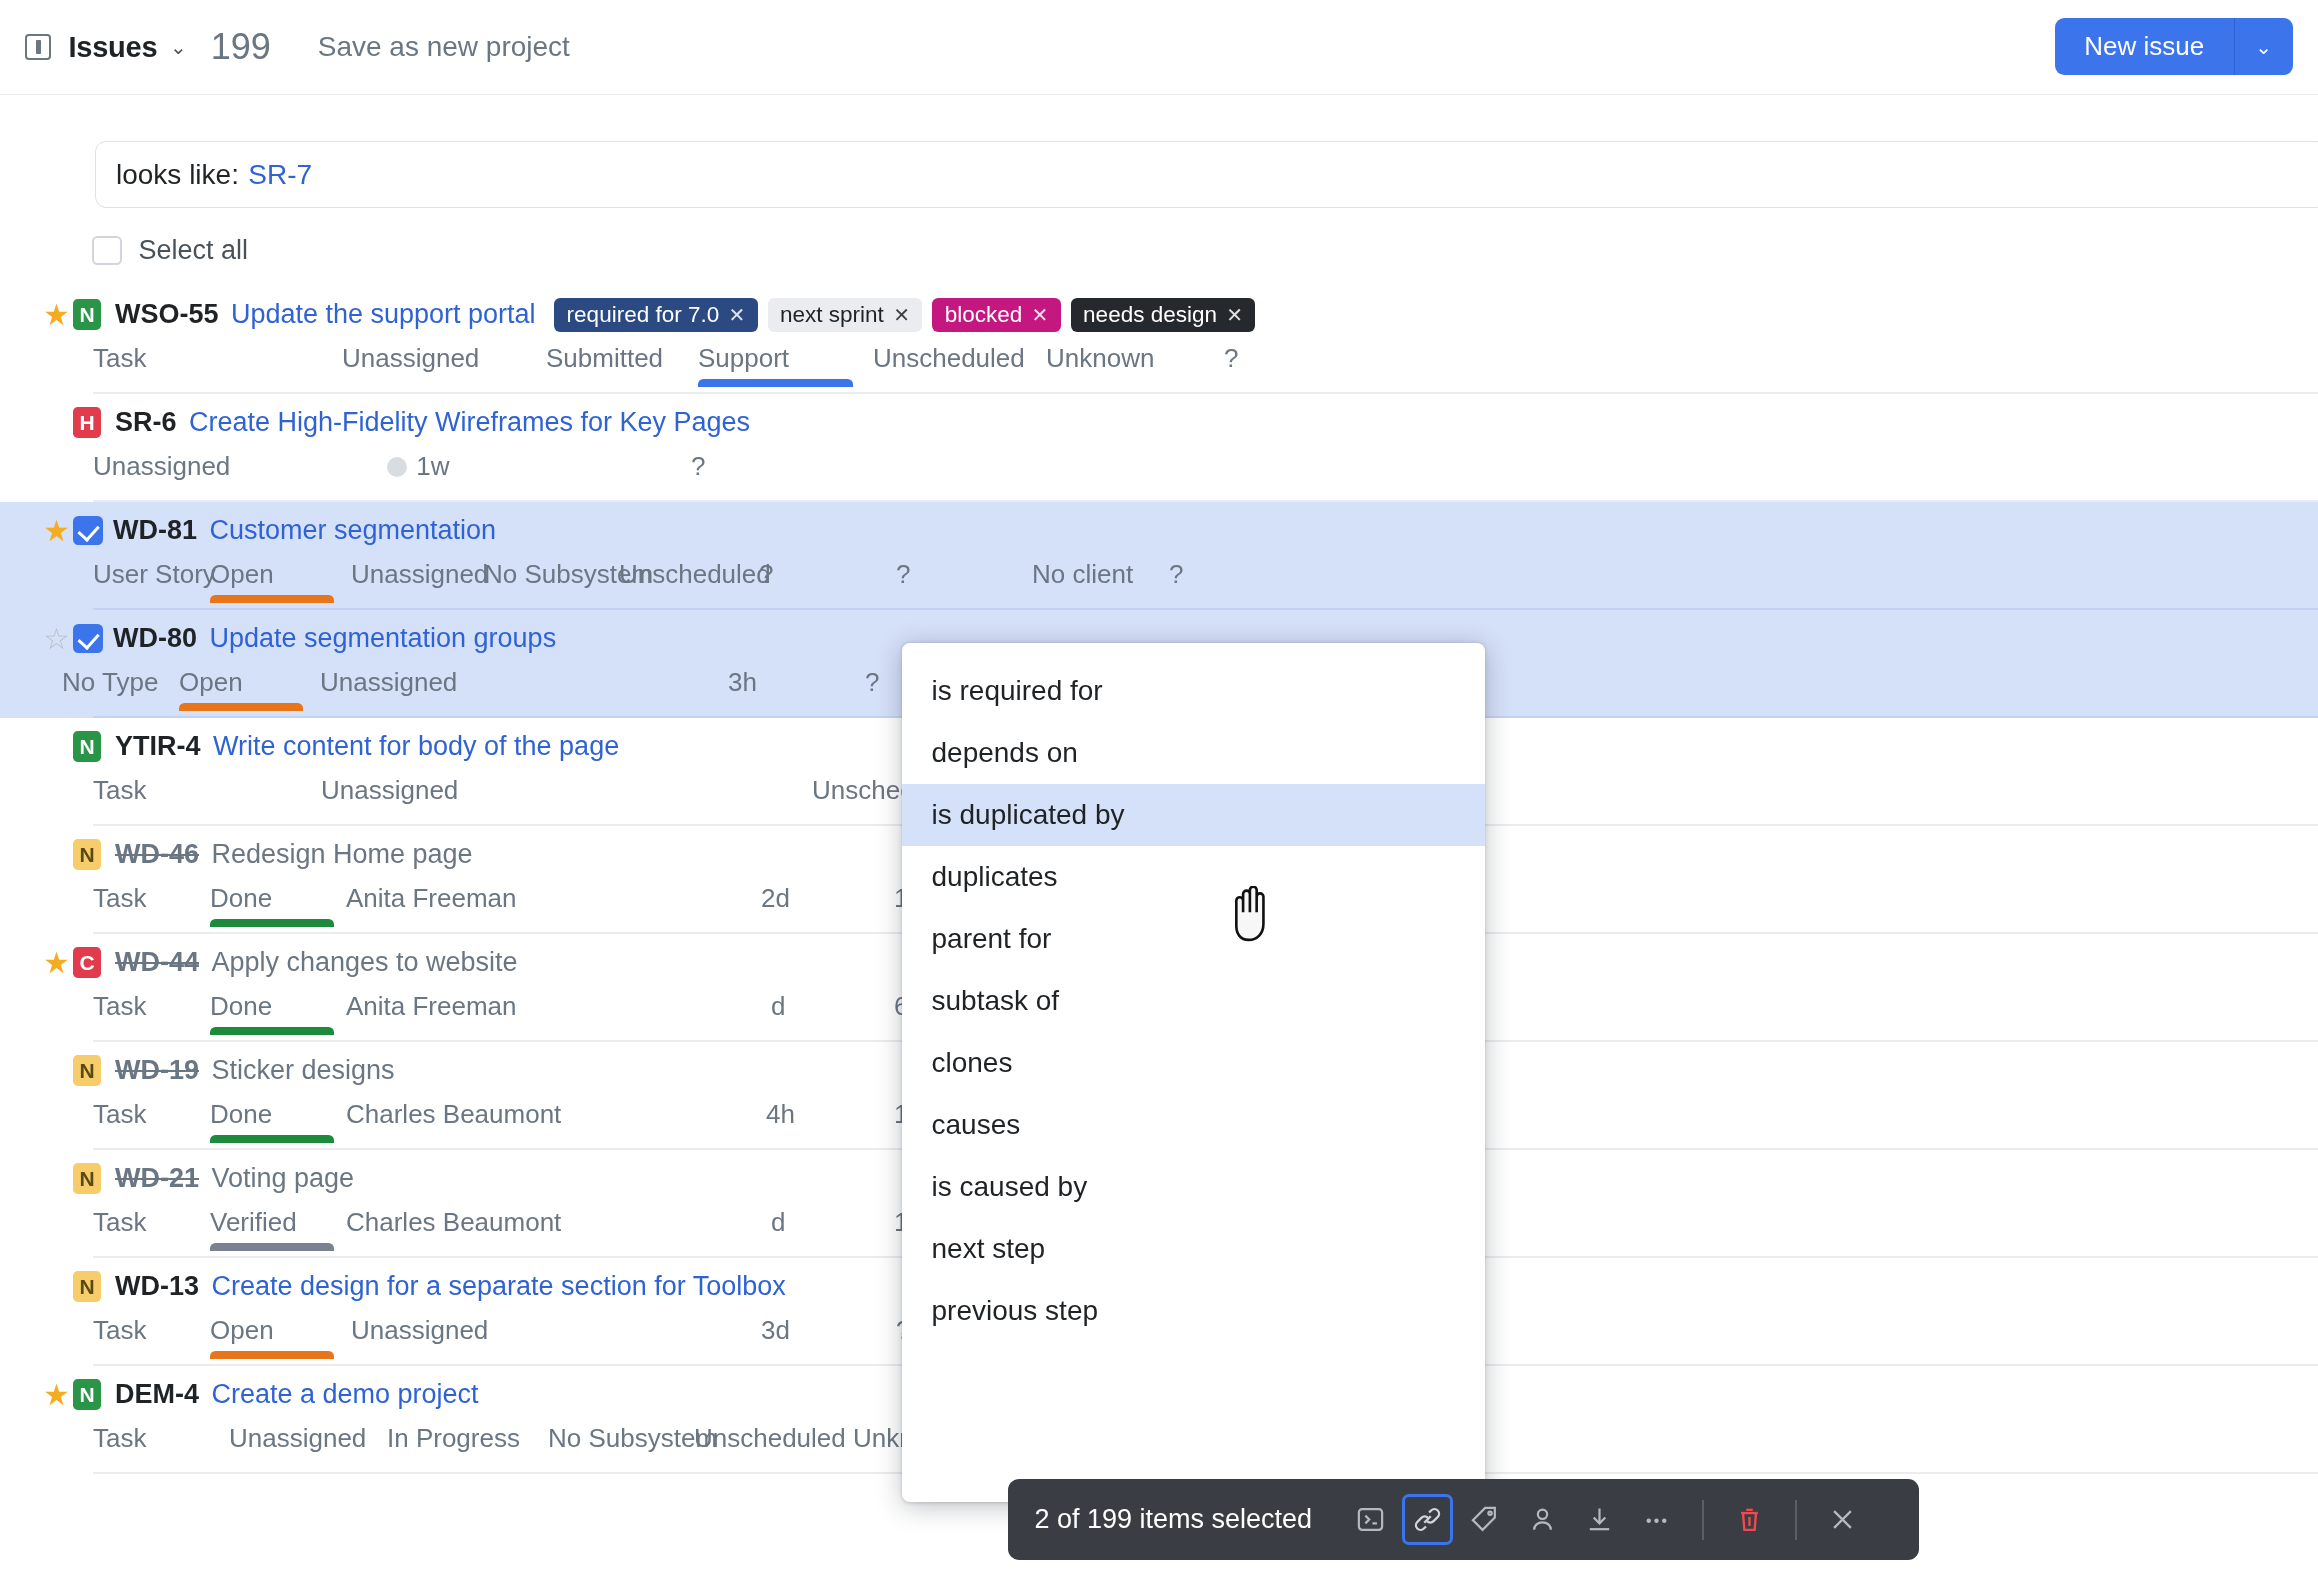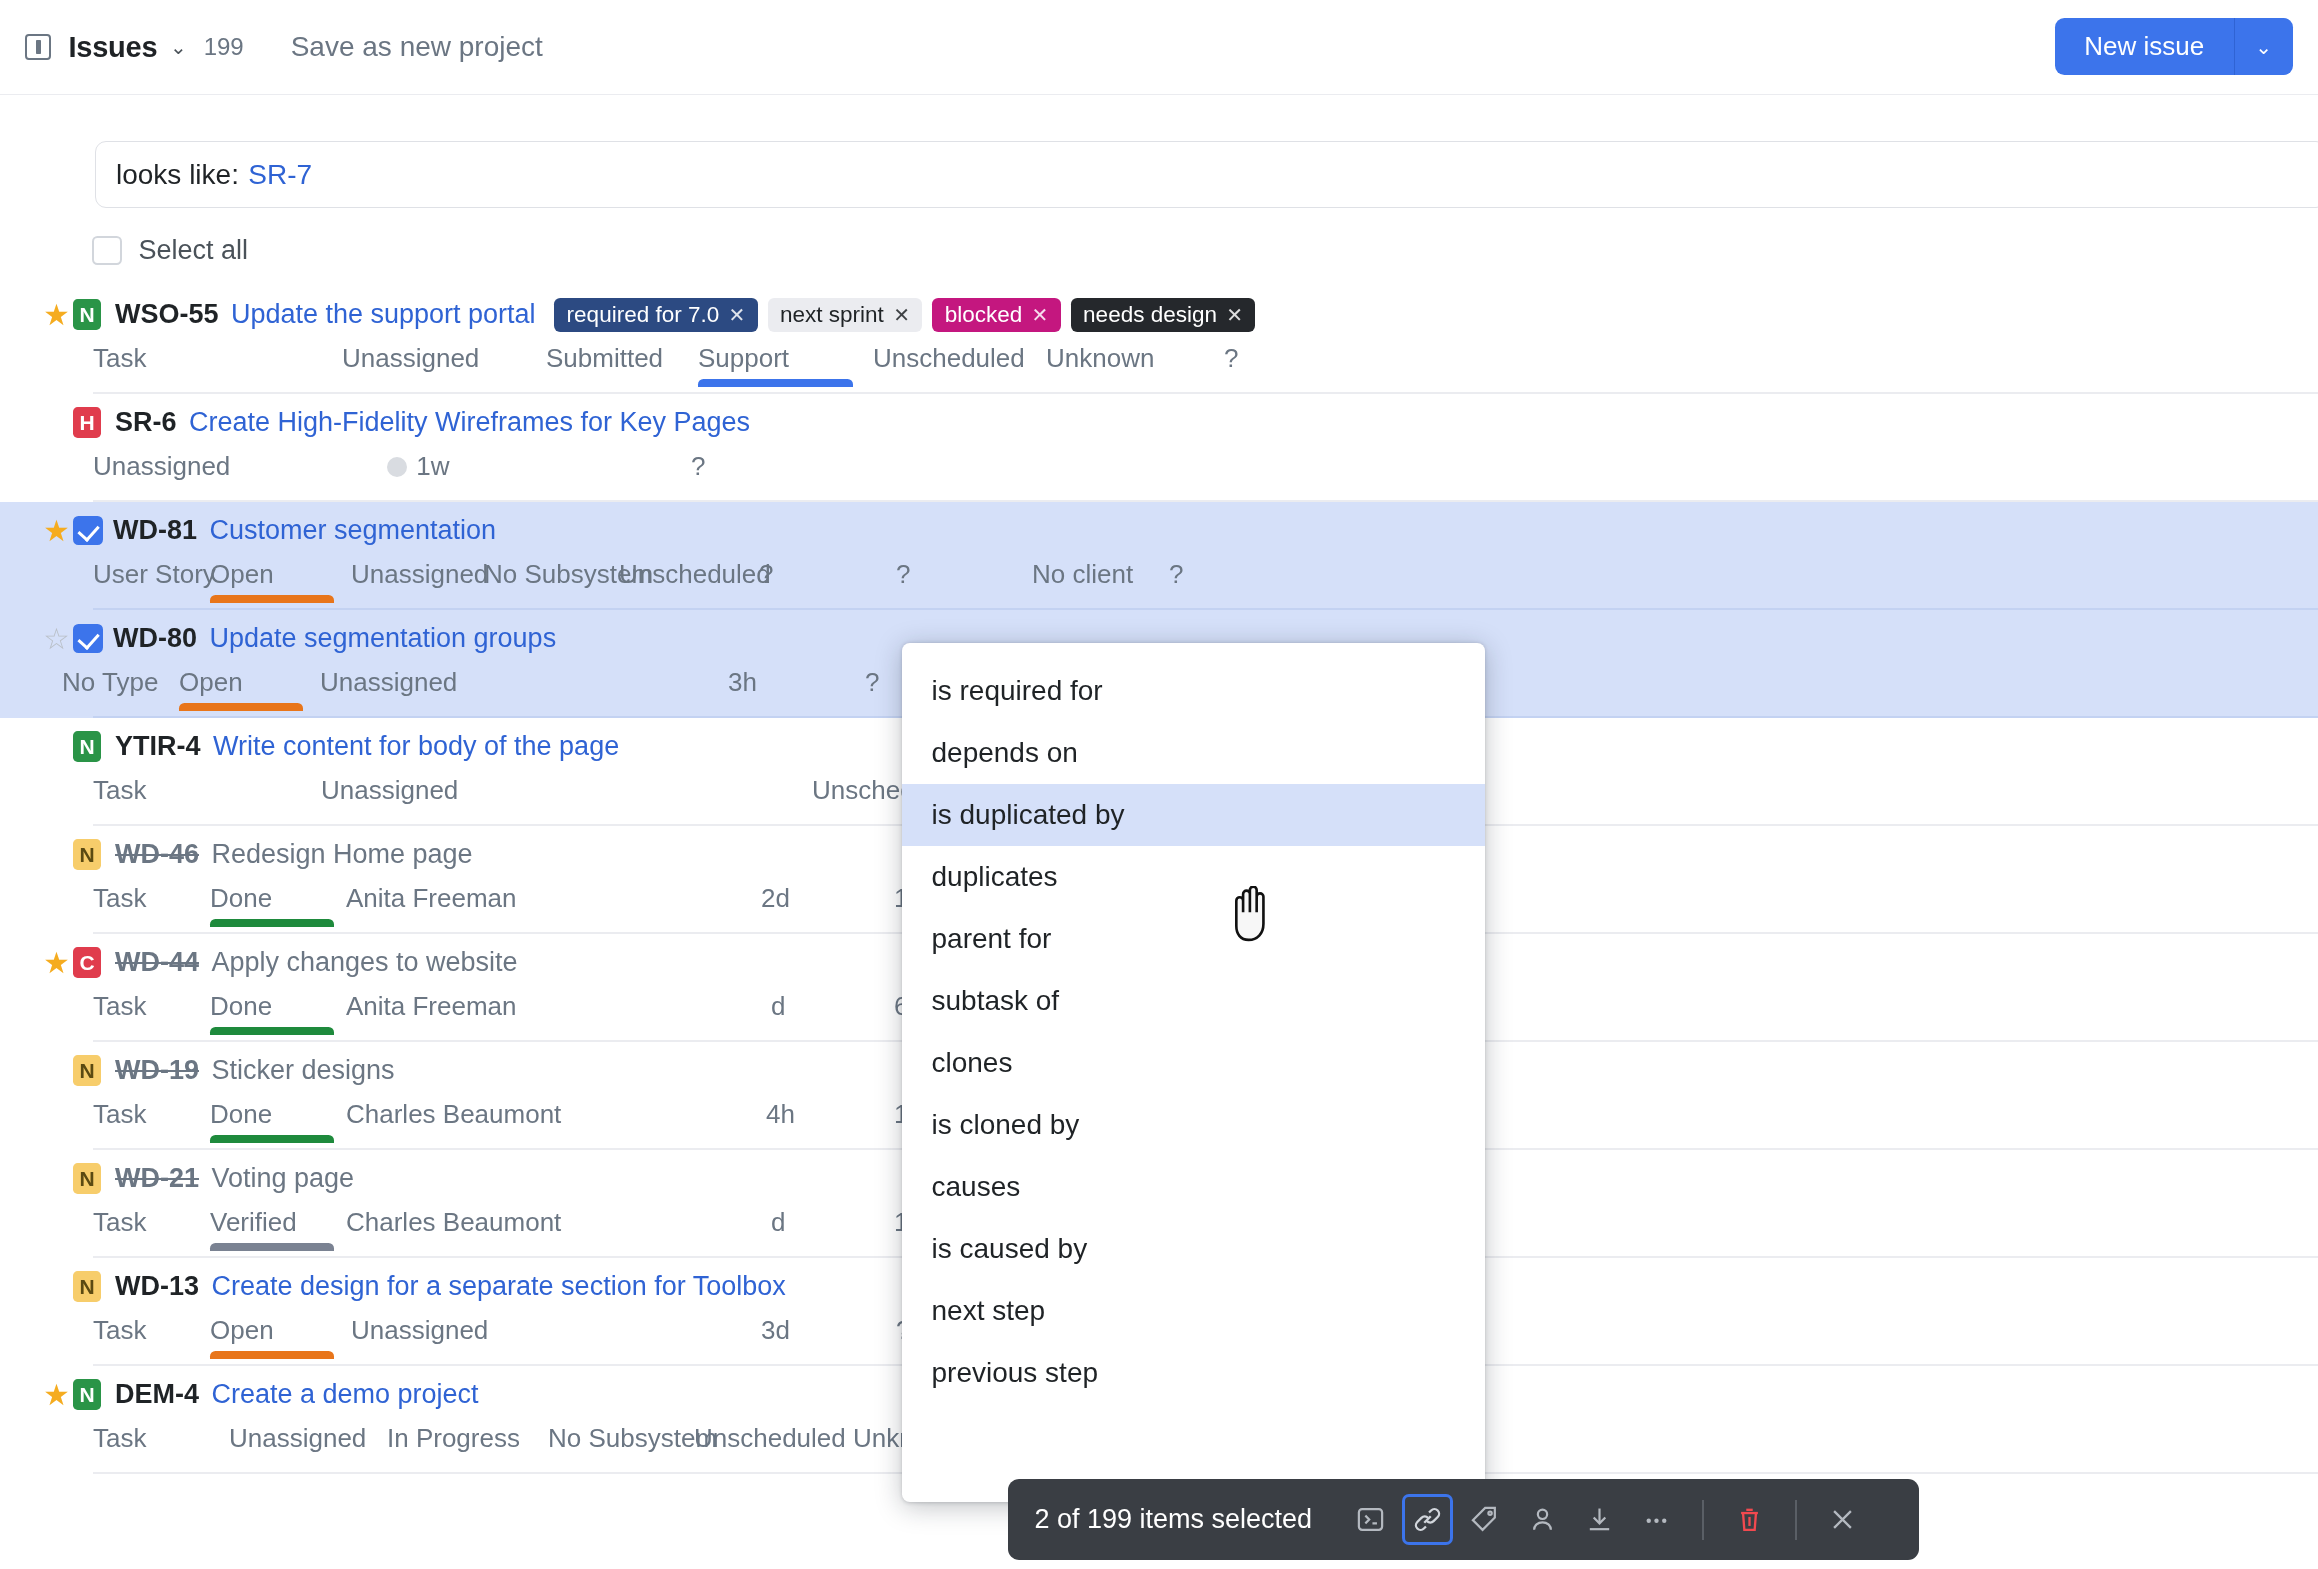--- a/index.html
+++ b/index.html
@@ -20,21 +20,21 @@
   }
   .hdr-left { display: flex; align-items: center; padding-left: 25px; gap: 0; }
   .panel-icon {
     width: 26.4px; height: 26.4px; border: 2.3px solid #6b7683; border-radius: 3.9px;
     display: inline-flex; align-items: center; justify-content: center;
     margin-right: 17px;
   }
   .panel-icon i { display:block; width: 4.7px; height: 14px; background: #6b7683; border-radius:0.8px; }
   .hdr-title { font-size: 29px; font-weight: bold; color: #1f2326; letter-spacing: -0.2px; }
   .chev { margin-left: 12.4px; color: #4a5259; font-size: 20px; line-height: 1; }
-  .hdr-count { font-size: 24px; color: #6b7683; margin-left: 17px; text-align: center; }
+  .hdr-count { font-size: 36px; color: #6b7683; margin-left: 24px; text-align: center; }
   .hdr-save { font-size: 28px; color: #6b7683; margin-left: 47px; }
 
   .hdr-right { position: absolute; right: 26.4px; top: 18px; display: flex; margin-left: 45px; }
   .btn-new {
     background: #3c74eb; color: #fff; font-size: 26px;
     padding: 0 29.5px; height: 57px; line-height: 57px;
     border-radius: 9.3px 0 0 9.3px; border: none; cursor: pointer;
     font-family: "Liberation Sans", sans-serif;
   }
   .btn-new-split {
@@ -412,23 +412,20 @@
       <div class="dd-item">
         <span>parent for</span>
       </div>
       <div class="dd-item">
         <span>subtask of</span>
       </div>
       <div class="dd-item">
         <span>clones</span>
       </div>
       <div class="dd-item">
-        <span>is cloned by</span>
-      </div>
-      <div class="dd-item">
         <span>causes</span>
       </div>
       <div class="dd-item">
         <span>is caused by</span>
       </div>
       <div class="dd-item">
         <span>next step</span>
       </div>
       <div class="dd-item">
         <span>previous step</span>

